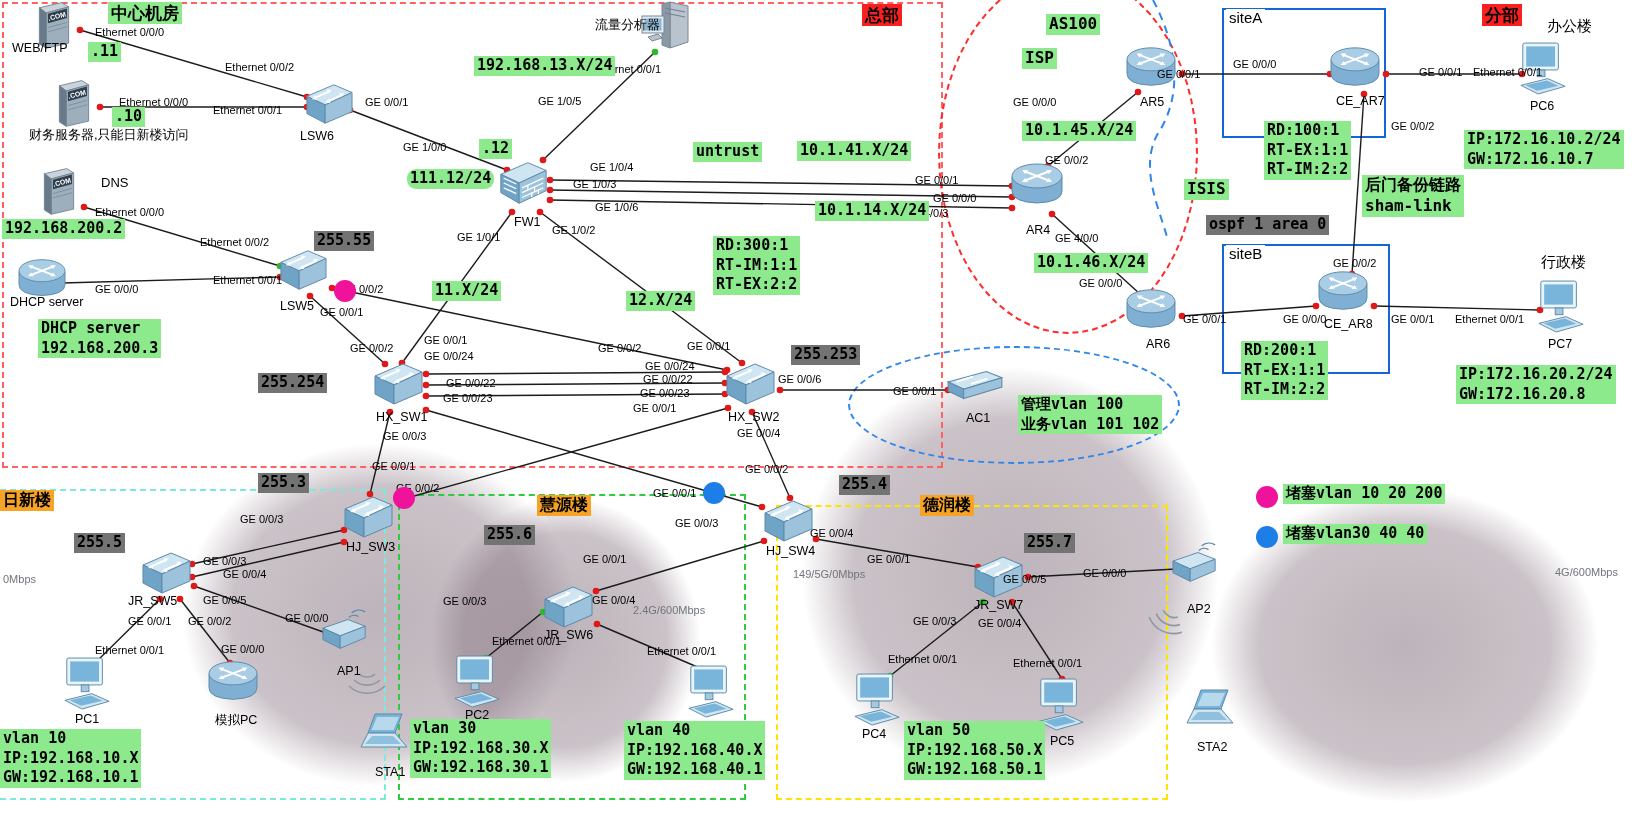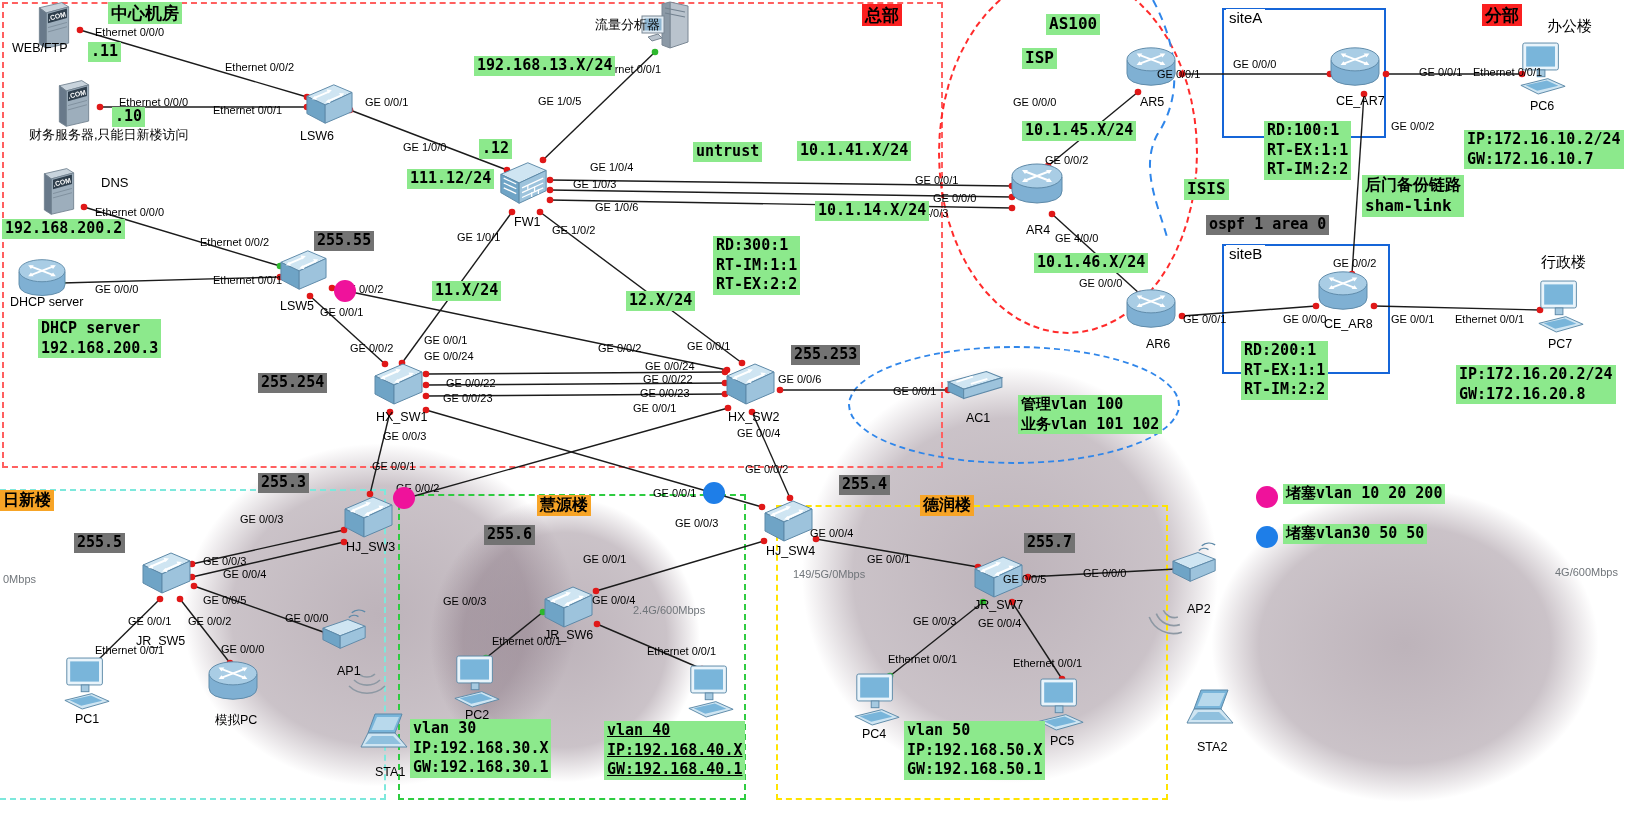--- a/index.html
+++ b/index.html
@@ -496,21 +496,21 @@
           <line x1="27" y1="22" x2="42" y2="15.5"></line>
         </g>
         <g fill="#fff">
           <polygon points="31,10.5 25.5,10 27.5,14"></polygon>
           <polygon points="10,20 15.5,20.5 13.5,16.5"></polygon>
           <polygon points="44,14 38.5,13.5 40.5,17.5"></polygon>
           <polygon points="24,23.5 29.5,24 27.5,20"></polygon>
         </g>
       </svg>
     </div>
-    <div class="devname" style="left: 136px; top: 594px; margin-top: 40px;">JR_SW5</div>
+    <div class="devname" style="left: 128px; top: 594px;">JR_SW5</div>
     <div class="device" style="left: 540px; top: 582px; width: 56px; height: 50px;">
       <svg viewBox="0 0 56 50">
         <polygon points="5,17 33,5 52,13 24,26" fill="#cfe5f2" stroke="#5d89a8"></polygon>
         <polygon points="5,17 24,26 24,45 5,35" fill="#6fa4c6" stroke="#5d89a8"></polygon>
         <polygon points="24,26 52,13 52,33 24,45" fill="#9dc3dc" stroke="#5d89a8"></polygon>
         <g stroke="#fff" stroke-width="2">
           <line x1="13" y1="18.5" x2="28" y2="12"></line>
           <line x1="27" y1="22" x2="42" y2="15.5"></line>
         </g>
         <g fill="#fff">
@@ -646,21 +646,21 @@
     <div class="marker" style="left: 334px; top: 280px; background: rgb(239, 18, 155);"></div>
     <div class="marker" style="left: 393px; top: 487px; background: rgb(239, 18, 155);"></div>
     <div class="marker" style="left: 703px; top: 482px; background: rgb(30, 126, 232);"></div>
     <div class="marker" style="left: 1256px; top: 486px; background: rgb(239, 18, 155);"></div>
     <div class="marker" style="left: 1256px; top: 526px; background: rgb(30, 126, 232);"></div>
     <div class="lbl green" style="left: 108px; top: 2px; font-size: 17px;">中心机房</div>
     <div class="lbl green" style="left: 88px; top: 42px;">.11</div>
     <div class="lbl green" style="left: 112px; top: 107px;">.10</div>
     <div class="lbl green" style="left: 474px; top: 56px;">192.168.13.X/24</div>
     <div class="lbl green" style="left: 479px; top: 139px;">.12</div>
-    <div class="lbl green" style="left: 407px; top: 169px;">111.12/24</div>
+    <div class="lbl green" style="left: 407px; top: 169px; border-radius: 9px;">111.12/24</div>
     <div class="lbl green" style="left: 693px; top: 142px;">untrust</div>
     <div class="lbl green" style="left: 797px; top: 141px;">10.1.41.X/24</div>
     <div class="lbl green" style="left: 815px; top: 201px;">10.1.14.X/24</div>
     <div class="lbl green" style="left: 713px; top: 236px;">RD:300:1
 RT-IM:1:1
 RT-EX:2:2</div>
     <div class="lbl green" style="left: 1046px; top: 14px; font-size: 16px;">AS100</div>
     <div class="lbl green" style="left: 1022px; top: 48px; font-size: 16px;">ISP</div>
     <div class="lbl green" style="left: 1022px; top: 121px;">10.1.45.X/24</div>
     <div class="lbl green" style="left: 1184px; top: 179px; font-size: 16px;">ISIS</div>
@@ -673,30 +673,33 @@
     <div class="lbl green" style="left: 1241px; top: 341px;">RD:200:1
 RT-EX:1:1
 RT-IM:2:2</div>
     <div class="lbl green" style="left: 1464px; top: 130px;">IP:172.16.10.2/24
 GW:172.16.10.7</div>
     <div class="lbl green" style="left: 1456px; top: 365px;">IP:172.16.20.2/24
 GW:172.16.20.8</div>
     <div class="lbl green" style="left: 1018px; top: 395px;">管理vlan 100
 业务vlan 101 102</div>
     <div class="lbl green" style="left: 1283px; top: 484px;">堵塞vlan 10 20 200</div>
-    <div class="lbl green" style="left: 1283px; top: 524px;">堵塞vlan30 50 50</div>
+    <div class="lbl green" style="left: 1283px; top: 524px;">堵塞vlan30 40 40</div>
     <div class="lbl green" style="left: 432px; top: 281px;">11.X/24</div>
     <div class="lbl green" style="left: 626px; top: 291px;">12.X/24</div>
     <div class="lbl green" style="left: 2px; top: 219px;">192.168.200.2</div>
     <div class="lbl green" style="left: 38px; top: 319px;">DHCP server
 192.168.200.3</div>
+    <div class="lbl green" style="left: 0px; top: 729px;">vlan 10
+IP:192.168.10.X
+GW:192.168.10.1</div>
     <div class="lbl green" style="left: 410px; top: 719px;">vlan 30
 IP:192.168.30.X
 GW:192.168.30.1</div>
-    <div class="lbl green" style="left: 604px; top: 721px; text-decoration: underline;">vlan 40
+    <div class="lbl green" style="left: 624px; top: 721px;">vlan 40
 IP:192.168.40.X
 GW:192.168.40.1</div>
     <div class="lbl green" style="left: 904px; top: 721px;">vlan 50
 IP:192.168.50.X
 GW:192.168.50.1</div>
     <div class="lbl salmon" style="left: 314px; top: 231px;">255.55</div>
     <div class="lbl salmon" style="left: 258px; top: 373px;">255.254</div>
     <div class="lbl salmon" style="left: 791px; top: 345px;">255.253</div>
     <div class="lbl salmon" style="left: 258px; top: 473px;">255.3</div>
     <div class="lbl salmon" style="left: 839px; top: 475px;">255.4</div>

